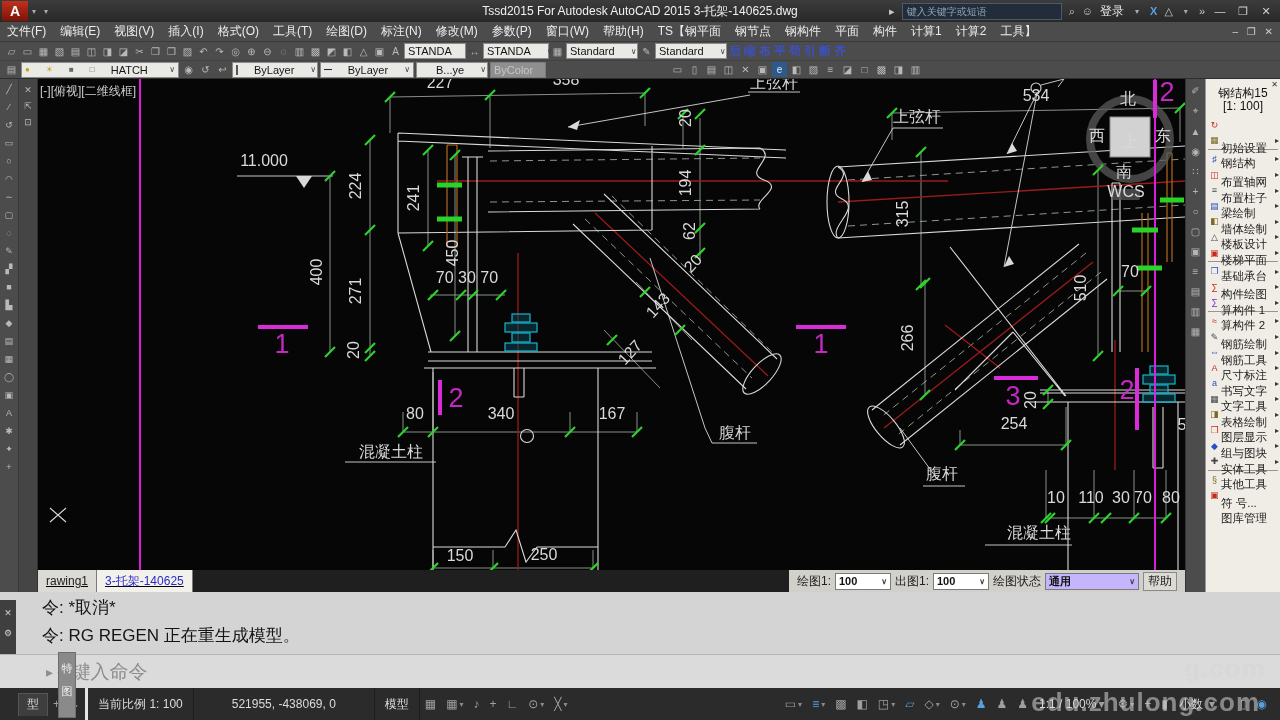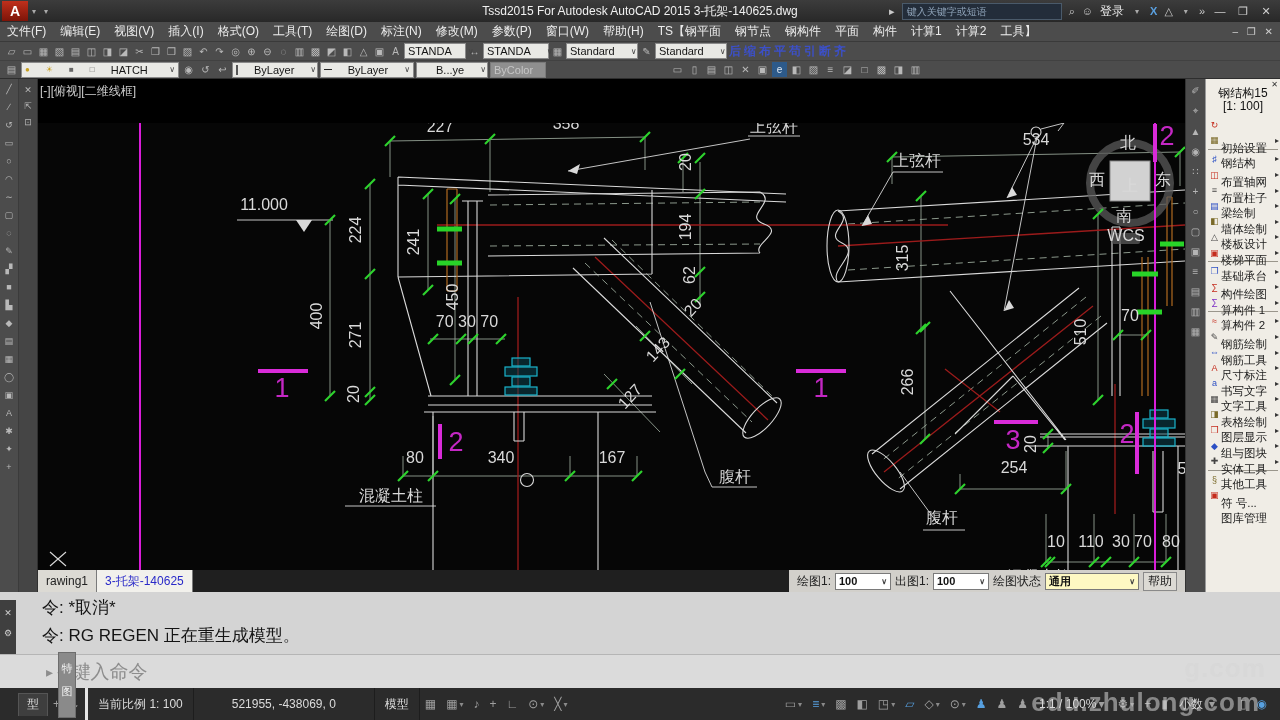--- a/index.html
+++ b/index.html
@@ -38,21 +38,21 @@
   .cjk-btn{color:#3c50c8;font-weight:bold;font-size:12px;width:14px;text-align:center;flex:0 0 auto;}
   .mini-line{width:18px;border-top:1px solid #222;}
   
   #left-strip1{left:0;top:79px;width:19px;height:513px;background:#4c4c4c;display:flex;flex-direction:column;
     align-items:center;padding-top:3px;box-sizing:border-box;gap:4px;border-right:1px solid #3b3b3b;}
   #left-strip1 .tbi{width:14px;height:14px;font-size:9px;}
   #left-strip2{left:19px;top:79px;width:19px;height:513px;background:#454545;display:flex;flex-direction:column;
     align-items:center;padding-top:6px;box-sizing:border-box;gap:6px;border-right:1px solid #303030;}
   #left-strip2 span{color:#b5b5b5;font-size:9px;}
   
-  #canvas{left:38px;top:79px;width:1147px;height:491px;background:#15803d;margin-top:44px;}
+  #canvas{left:38px;top:79px;width:1147px;height:491px;background:#15803d;}
   #viewport-label{left:40px;top:83px;color:#cfcfcf;font-size:12px;z-index:3;}
   svg text.dim{fill:#d9d9d9;font-size:16px;text-anchor:middle;}
   svg text.mark{fill:#d92bd9;font-size:27px;text-anchor:middle;opacity:.9;}
   
   #right-strip{left:1185px;top:79px;width:20px;height:531px;background:#4c4c4c;display:flex;
     flex-direction:column;align-items:center;gap:9px;padding-top:6px;box-sizing:border-box;
     border-left:1px solid #333;}
   #right-strip span{color:#b5b5b5;font-size:10px;}
   #sidebar{left:1205px;top:79px;width:75px;height:531px;background:#f0ede6;border-left:1px solid #9a9a9a;
     box-sizing:border-box;color:#1c1c1c;}
@@ -647,37 +647,37 @@
         <span class="sb-label">符 号...</span>
       </div>
       <div class="sb-row">
         <span class="sb-ico" style="color: rgb(196, 43, 28);">▣</span>
         <span class="sb-label">图库管理</span>
       </div>
     </div>
 </div>
 
 <div id="tabrow" class="abs">
-  <div id="tabs-holder" style="display:flex;">
+  <div id="tabs-holder" style="display:flex;text-decoration:underline;">
       <div class="dwg-tab inactive">rawing1</div>
       <div class="dwg-tab active">3-托架-140625</div>
     </div>
   <div id="tab-right">
     <span>绘图1:</span>
     <div class="mini-combo" style="width:48px;">
       <span>100</span>
         <span class="arr" style="margin-left:auto;">∨</span>
     </div>
     <span>出图1:</span>
     <div class="mini-combo" style="width:48px;">
       <span>100</span>
         <span class="arr" style="margin-left:auto;">∨</span>
     </div>
     <span>绘图状态</span>
-    <div class="mini-combo" style="width:86px;background:#fef9c3;">
+    <div class="mini-combo" style="width:86px;background:#c4b5fd;">
       <span>通用</span>
         <span class="arr" style="margin-left:auto;">∨</span>
     </div>
     <span style="border:1px solid #8a8a8a;padding:0 4px;background:#dcdad4;">帮助</span>
   </div>
 </div>
 
 <div id="command" class="abs">
   <div id="cmd-strip">
     <span>✕</span>

